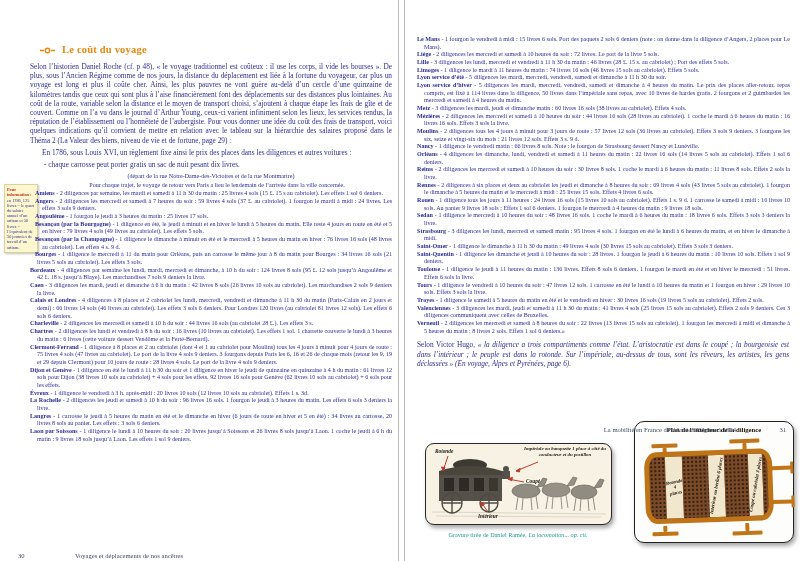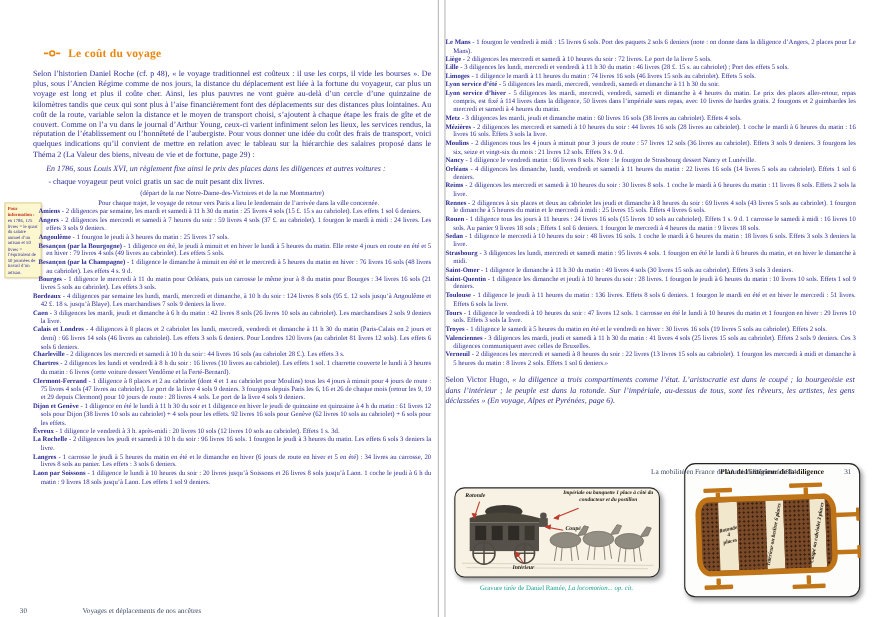--- a/index.html
+++ b/index.html
@@ -8,43 +8,43 @@
   }
   *{margin:0;padding:0;box-sizing:border-box;}
   html,body{width:800px;height:561px;}
   body{position:relative;background:#fff;overflow:hidden;
        font-family:"Liberation Serif","DejaVu Serif",serif;color:var(--ink);}
   .gutter-line{position:absolute;top:0;bottom:0;width:1px;background:#b9b9b9;}
   .gl1{left:398px;} .gl2{left:404px;}
 
   
   .page-left{position:absolute;left:0;top:0;width:398px;height:561px;padding:44px 6px 0 30px;}
-  .section-head{display:flex;align-items:flex-start;gap:7px;margin-left:10px;margin-bottom:7px;}
+  .section-head{display:flex;align-items:flex-end;gap:7px;margin-left:10px;margin-bottom:7px;}
   .section-head h1{font-size:10.5px;font-weight:bold;color:var(--accent);letter-spacing:.2px;}
   .ornament{flex:0 0 auto;}
   .para{font-size:7.3px;line-height:1.26;text-align:justify;}
-  .para.indent{text-indent:12px;margin-top:3px;font-style:italic;}
+  .para.indent{text-indent:12px;margin-top:3px;}
   .bullets{margin:3px 0 4px 14px;}
   .bullet{font-size:7.3px;line-height:1.26;text-align:justify;padding-left:8px;text-indent:-8px;margin-top:1px;}
   .tarif-title{margin-top:5px;text-align:center;font-size:7.8px;font-weight:bold;color:var(--accent);}
   .tarif-sub{text-align:center;font-size:6.1px;margin-top:1px;}
   .tarif-note{text-align:center;font-size:6.1px;margin-top:3px;margin-bottom:2px;}
   .margin-note{float:left;width:34px;margin:2px 4px 2px -26px;background:var(--notebg);
                border:1px solid #ddd09b;box-shadow:1px 1px 2px rgba(0,0,0,.25);
                padding:2px 2px;font-size:4.3px;line-height:1.22;color:var(--ink);}
   .margin-note .red{color:#c2341f;font-weight:bold;}
   .entries{font-size:6.1px;line-height:1.26;}
   .entry{padding-left:7px;text-indent:-7px;text-align:justify;}
   .entry b{font-weight:bold;}
   .footer{position:absolute;bottom:9px;left:0;right:0;font-size:6.6px;color:var(--footer);}
   .page-left .footer .pnum{position:absolute;left:18px;}
   .page-left .footer .ftxt{position:absolute;left:75px;}
 
   
-  .page-right{position:absolute;left:392px;top:0;width:396px;height:435px;padding:36px 10px 0 13px;}
+  .page-right{position:absolute;left:404px;top:0;width:396px;height:435px;padding:36px 10px 0 13px;}
   .hugo{margin-top:5px;font-size:7.3px;line-height:1.28;text-align:justify;width:372px;}
   .hugo .quote{font-style:italic;}
   .page-right .footer .ftxt{position:absolute;right:64px;}
   .page-right .footer .pnum{position:absolute;right:14px;}
 
   
   .engraving-card{position:absolute;left:21px;top:443px;width:187px;height:82px;background:#f7f2e4;
                   border:1.2px solid #2a2a2a;border-radius:9px;box-shadow:2px 3px 4px rgba(0,0,0,.35);overflow:hidden;}
   .engraving-card svg{position:absolute;left:0;top:0;}
   .eng-label{position:absolute;font-family:"Liberation Serif",serif;font-style:italic;font-weight:bold;
@@ -95,21 +95,21 @@
       <circle cx="7.5" cy="4.5" r="2.2" fill="none" stroke="#e8870f" stroke-width="1.4"></circle>
       <line x1="11" y1="4.5" x2="15" y2="4.5" stroke="#e8870f" stroke-width="1.6"></line>
     </svg>
     <h1>Le coût du voyage</h1>
   </div>
 
   <p class="para">Selon l’historien Daniel Roche (cf. p 48), « le voyage traditionnel est coûteux : il use les corps, il vide les bourses ». De plus, sous l’Ancien Régime comme de nos jours, la distance du déplacement est liée à la fortune du voyageur, car plus un voyage est long et plus il coûte cher. Ainsi, les plus pauvres ne vont guère au-delà d’un cercle d’une quinzaine de kilomètres tandis que ceux qui sont plus à l’aise financièrement font des déplacements sur des distances plus lointaines. Au coût de la route, variable selon la distance et le moyen de transport choisi, s’ajoutent à chaque étape les frais de gîte et de couvert. Comme on l’a vu dans le journal d’Arthur Young, ceux-ci varient infiniment selon les lieux, les services rendus, la réputation de l’établissement ou l’honnêteté de l’aubergiste. Pour vous donner une idée du coût des frais de transport, voici quelques indications qu’il convient de mettre en relation avec le tableau sur la hiérarchie des salaires proposé dans le Théma 2 (La Valeur des biens, niveau de vie et de fortune, page 29) :</p>
   <p class="para indent">En 1786, sous Louis XVI, un règlement fixe ainsi le prix des places dans les diligences et autres voitures :</p>
 
   <div class="bullets">
-      <div class="bullet">- chaque voyageur peut voici gratis un sac de nuit pesant dix livres.</div>
+      <div class="bullet">- chaque carrosse peut porter gratis un sac de nuit pesant dix livres.</div>
     </div>
 
   <div class="tarif-sub">(départ de la rue Notre-Dame-des-Victoires et de la rue Montmartre)</div>
 
   <div>
     <div class="margin-note">
       <span class="red">Pour information :</span><span> en 1786, 125 livres = le quart du salaire annuel d’un artisan et 50 livres = l’équivalent de 50 journées de travail d’un artisan.</span>
     </div>
     <div class="tarif-note">Pour chaque trajet, le voyage de retour vers Paris a lieu le lendemain de l’arrivée dans la ville concernée.</div>
     <div class="entries">

